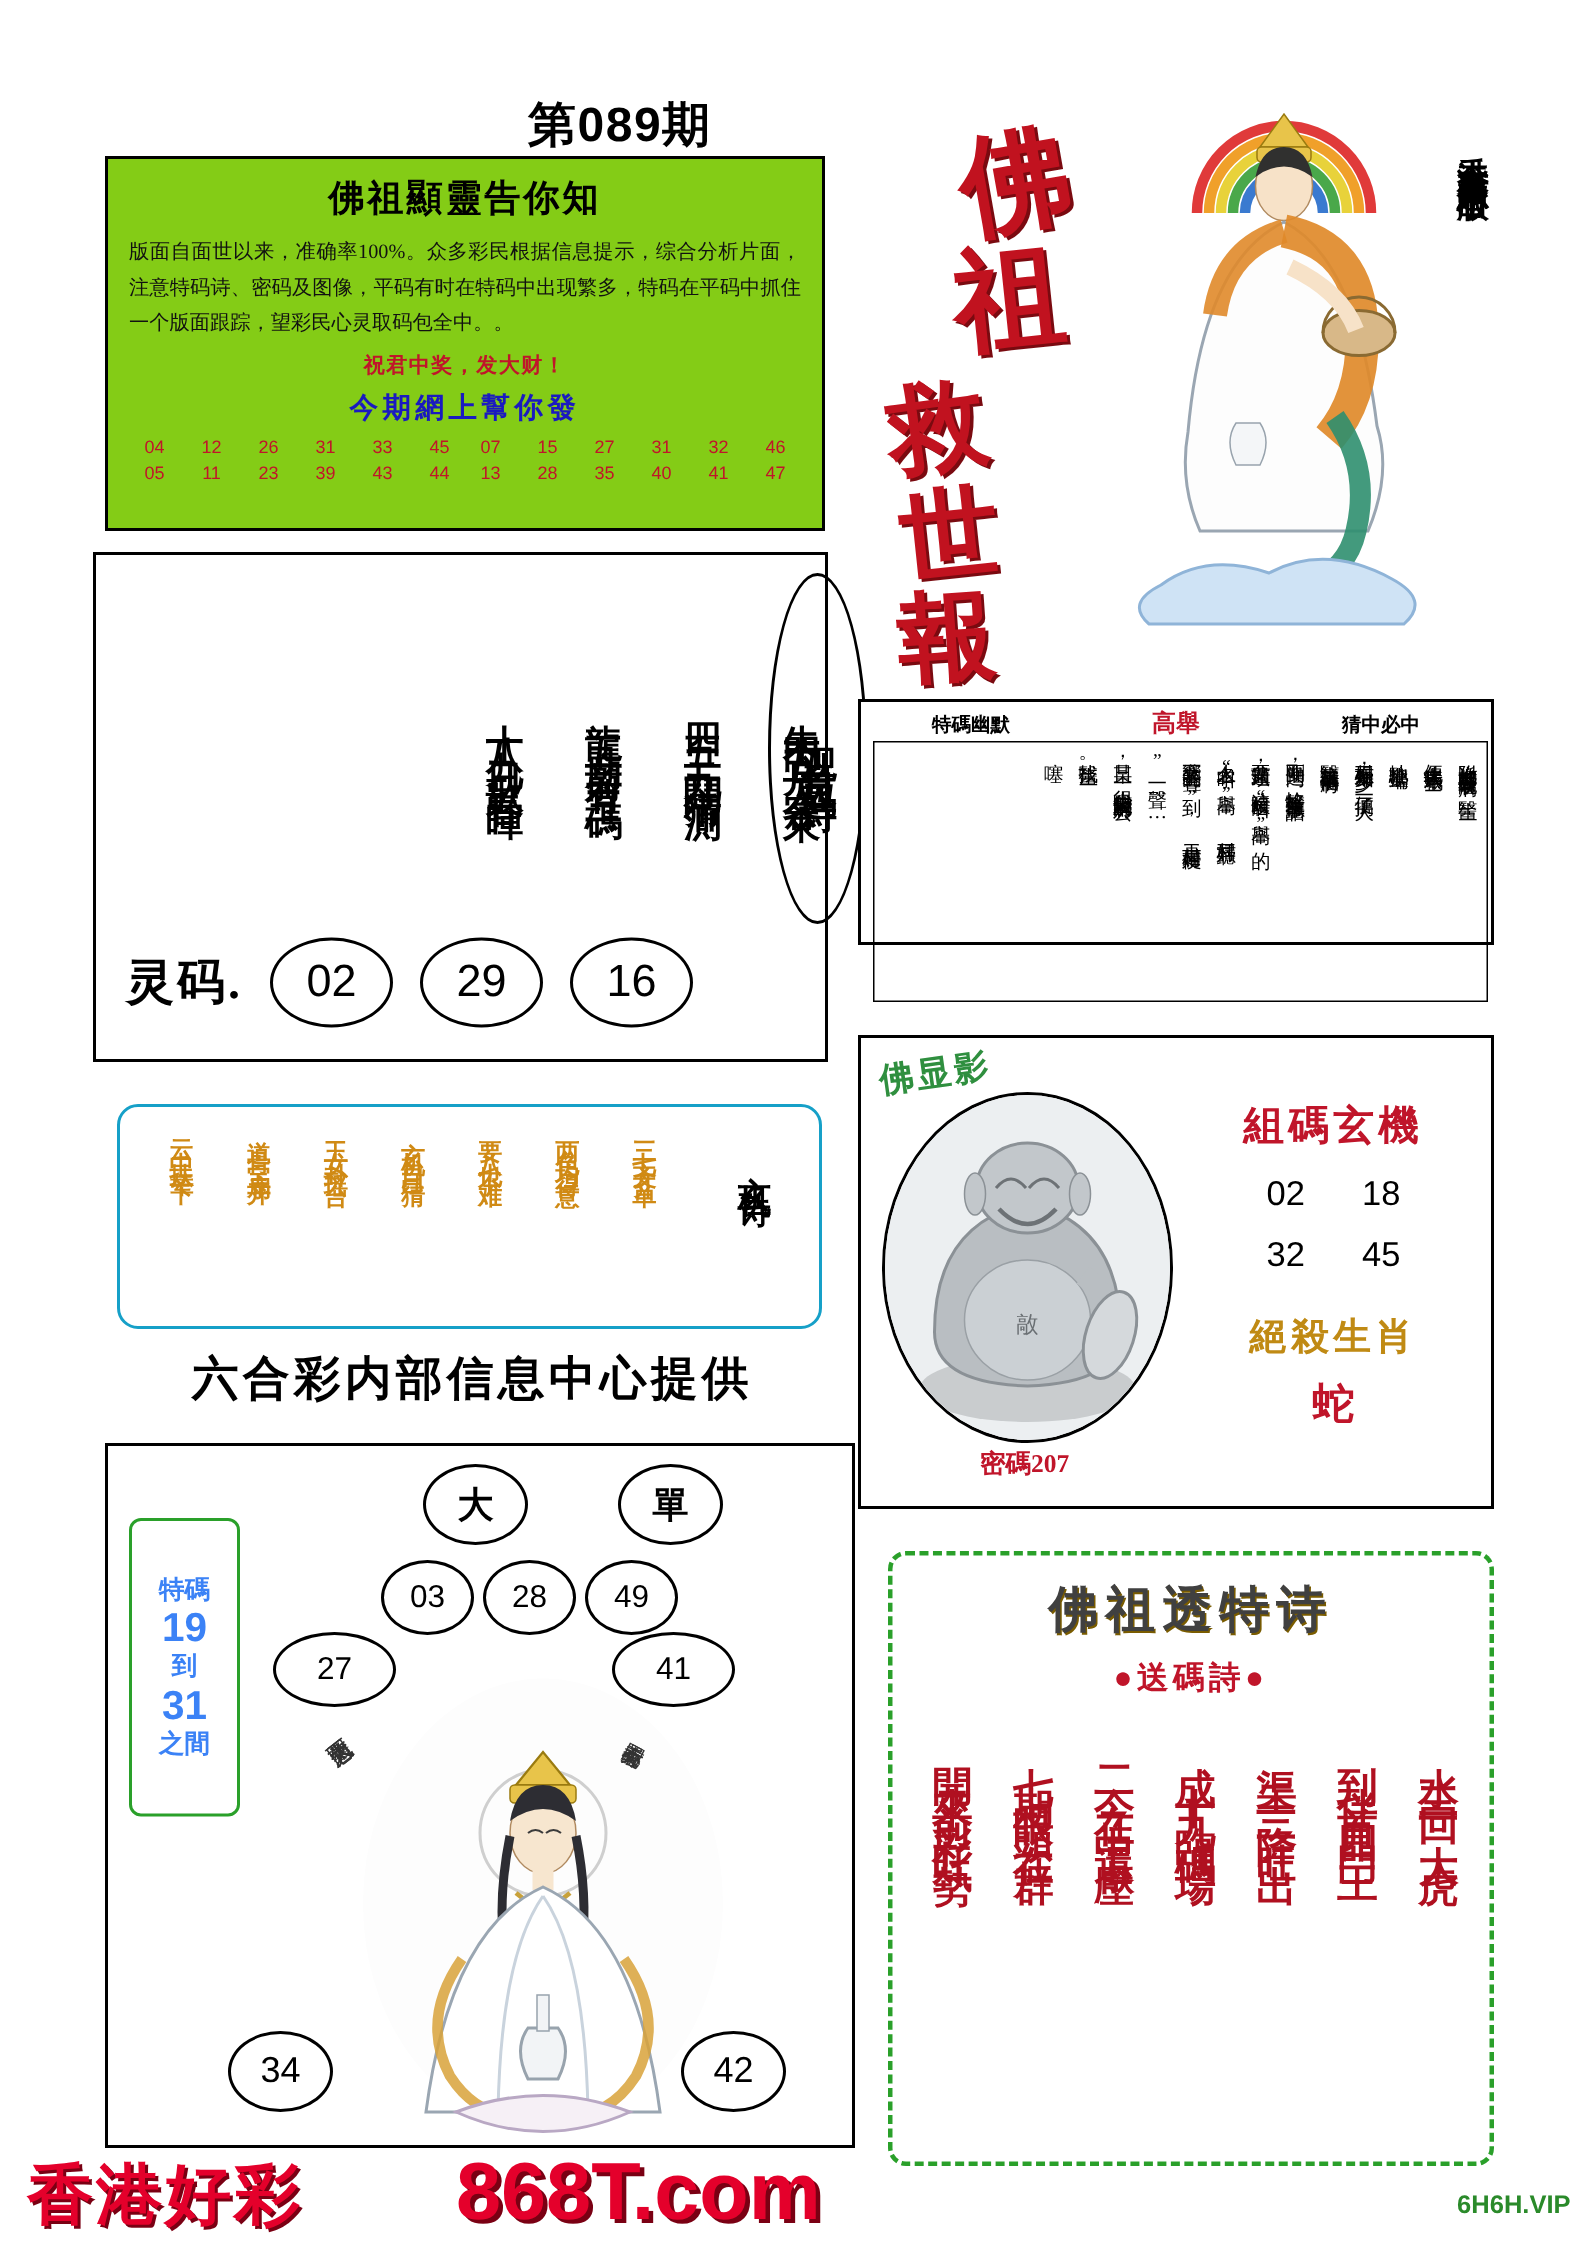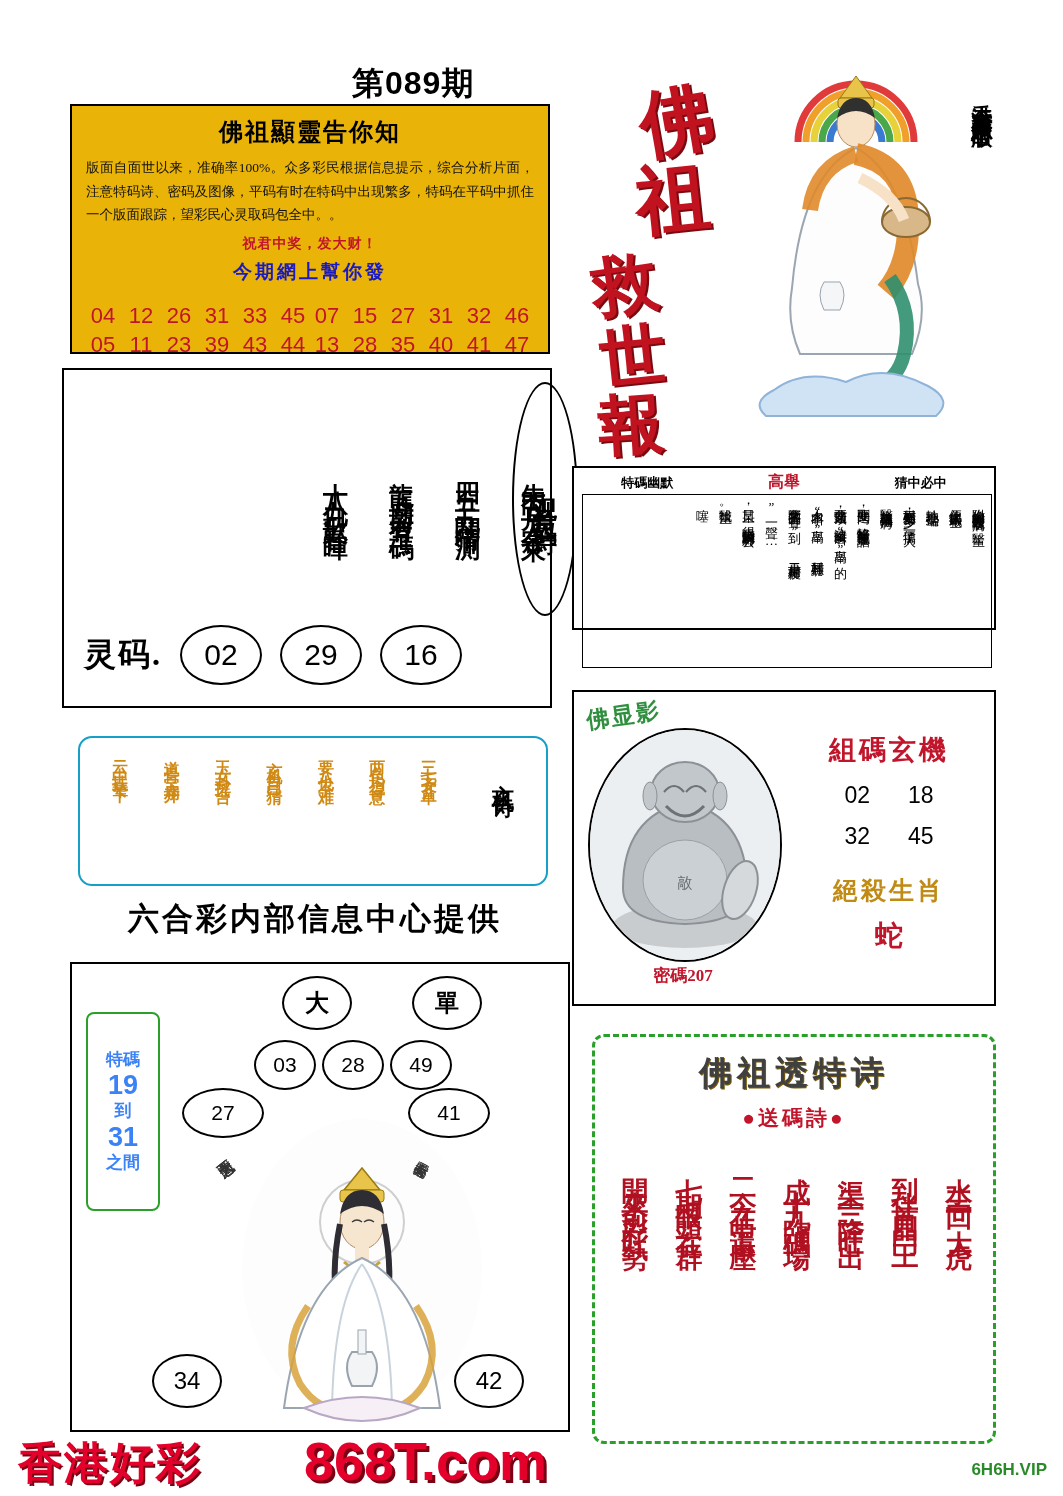--- a/index.html
+++ b/index.html
@@ -19,42 +19,42 @@
   #issue{
     left:352px;top:62px;width:230px;
     font-size:32px;font-weight:bold;letter-spacing:1px;
     font-family:"Liberation Sans",sans-serif;
     color:#000;
   }
 
   
   #notice{
     left:70px;top:104px;width:480px;height:250px;
-    border:2px solid #000;background:#eab308;
+    border:2px solid #000;background:#84cc16;
   }
   #notice .ttl{
     text-align:center;font-size:24px;font-weight:bold;color:#000;
     margin-top:10px;letter-spacing:2px;
   }
   #notice .body{
     font-size:13.5px;line-height:1.75;color:#111;
     padding:8px 14px 0 14px;text-align:justify;
   }
   #notice .wish{
     text-align:center;color:#c0152a;font-size:14px;font-weight:bold;
     margin-top:8px;letter-spacing:1px;
   }
   #notice .sub{
     text-align:center;color:#1a1ac0;font-size:19px;font-weight:bold;
     margin-top:6px;letter-spacing:3px;
   }
   #notice .nums{
-    margin-top:18px;padding:0 18px;
+    margin-top:6px;padding:0 18px;
     font-family:"Liberation Sans",sans-serif;
-    color:#c0152a;font-size:22px;
+    color:#c0152a;font-size:12px;
   }
   #notice .numrow{display:flex;justify-content:space-between;margin-top:3px;}
   #notice .grp{display:flex;gap:12px;}
   #notice .grp span{display:inline-block;width:26px;text-align:center;}
 
   
   #poem{
     left:62px;top:368px;width:490px;height:340px;
     border:2px solid #000;background:#fff;
   }

